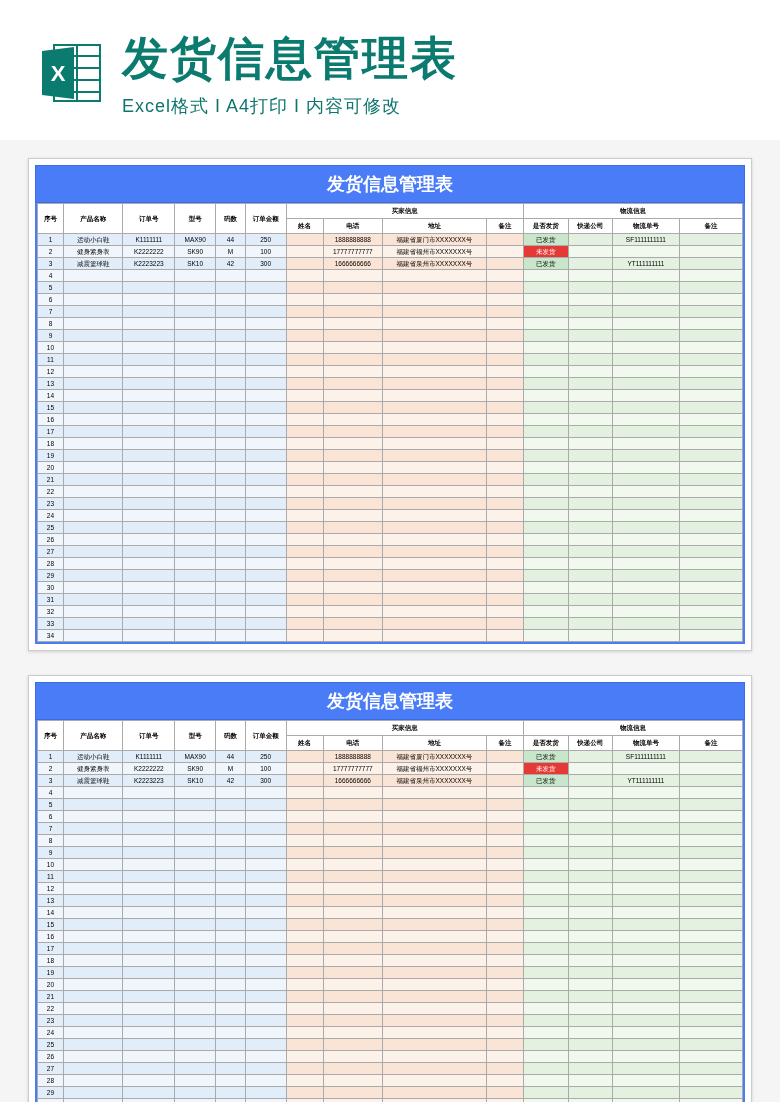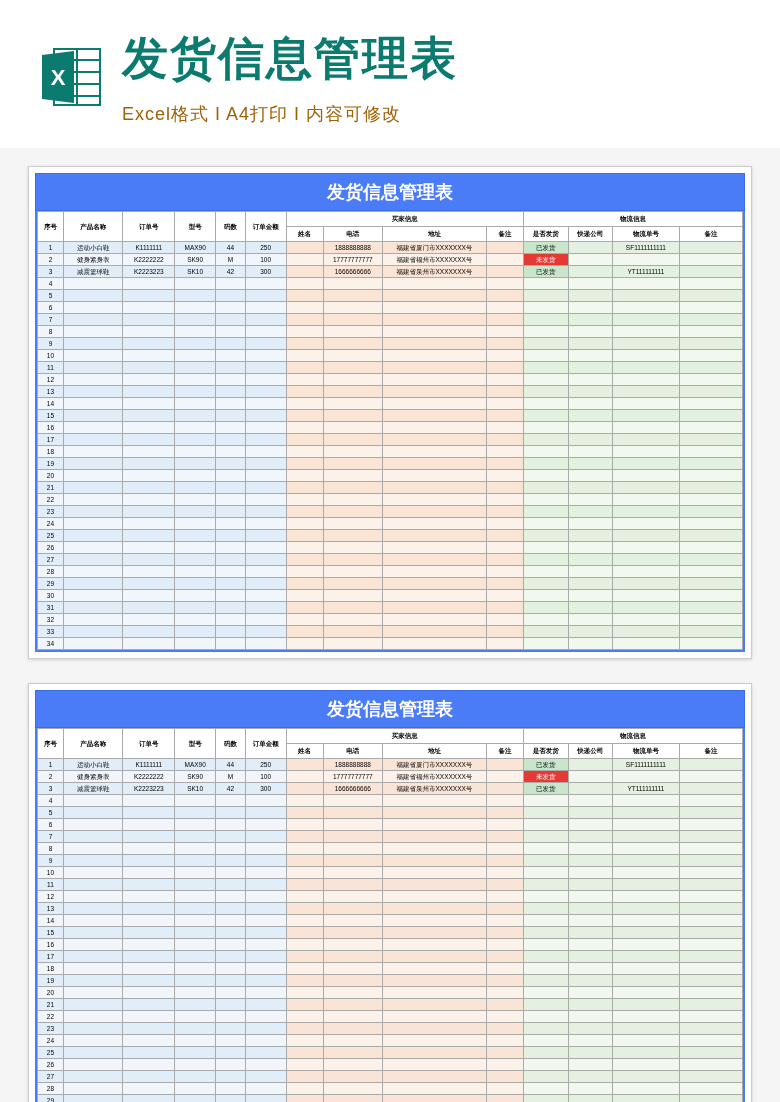--- a/index.html
+++ b/index.html
@@ -2,21 +2,21 @@
 <html><head>
 <meta charset="utf-8">
 <style>
 * { margin: 0; padding: 0; box-sizing: border-box; }
 body { width: 780px; height: 1102px; background: #f5f5f5; font-family: "Microsoft YaHei", sans-serif; overflow: hidden; }
 
 .top-banner { display: flex; align-items: center; padding: 28px 40px 22px 40px; background: #fff; }
 .excel-icon { width: 64px; height: 64px; flex-shrink: 0; }
 .banner-text { margin-left: 18px; flex: 1; }
 .banner-title { font-size: 46px; font-weight: 700; color: #0b7a6f; letter-spacing: 2px; }
-.banner-sub { font-size: 18px; color: #a16207; margin-top: 12px; letter-spacing: 1px; }
+.banner-sub { font-size: 18px; color: #0f766e; margin-top: 4px; letter-spacing: 1px; }
 
 .page-stack { padding: 18px 28px; }
 .sheet { background: #fff; border: 1px solid #ccc; box-shadow: 0 1px 3px rgba(0,0,0,0.15); margin-bottom: 24px; padding: 6px; }
 .sheet-title { background: #4a7cf7; color: #fff; font-size: 18px; font-weight: 700; text-align: center; padding: 6px 0; border: 1px solid #3a6ce6; }
 .outer-border { border: 2px solid #4a7cf7; border-top: none; }
 
 table { border-collapse: collapse; width: 100%; table-layout: fixed; font-size: 6.5px; }
 th, td { border: 1px solid #aaa; text-align: center; height: 11px; line-height: 11px; overflow: hidden; white-space: nowrap; }
 th { background: #fff; font-weight: 700; height: 14px; line-height: 14px; }
 .group-header { height: 14px; line-height: 14px; font-weight: 700; }

